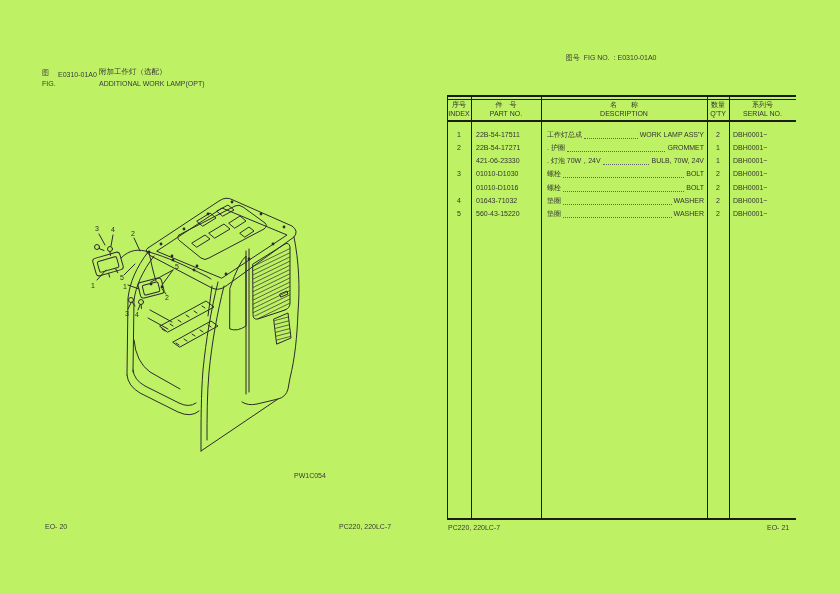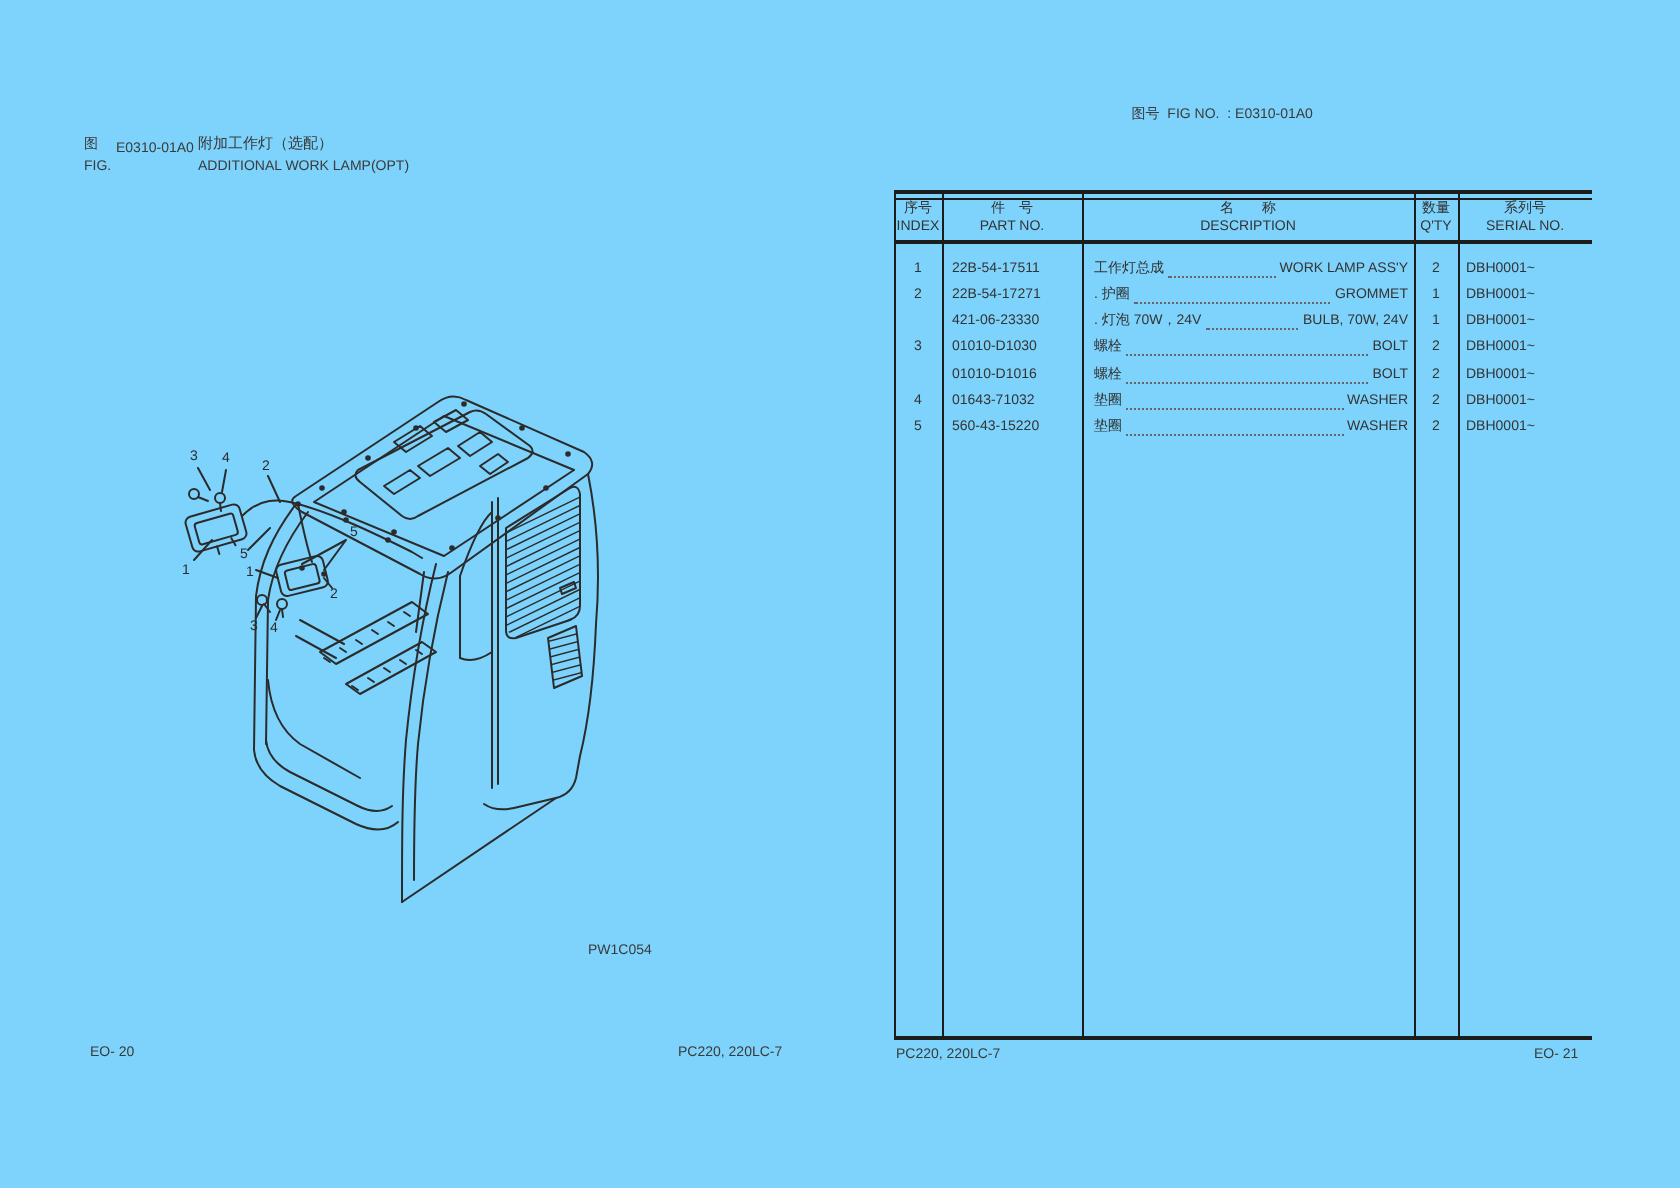--- a/index.html
+++ b/index.html
@@ -1,17 +1,17 @@
 <!DOCTYPE html>
 <html><head>
 <meta charset="utf-8">
 <style>
   html,body{margin:0;padding:0;background:#fff;}
   body{width:840px;height:594px;font-family:"Liberation Sans","DejaVu Sans",sans-serif;color:#3a3a3a;}
-  .page{position:relative;width:840px;height:594px;background:#7dd3fc;overflow:hidden;}
+  .page{position:relative;width:840px;height:594px;background:#bef264;overflow:hidden;}
   .abs{position:absolute;}
   .t7{font-size:7px;line-height:9px;white-space:pre;}
   .t75{font-size:7.5px;line-height:9px;white-space:pre;}
   
   .ptable{position:absolute;left:447px;top:95px;width:349px;height:425px;}
   .hl{position:absolute;left:0;width:349px;background:#1c1c1c;}
   .vl{position:absolute;top:0;width:1px;height:425px;background:#1c1c1c;}
   .hcell{position:absolute;font-size:7px;line-height:10px;text-align:center;white-space:pre;color:#333;}
   .trow{position:absolute;left:0;width:349px;height:12px;}
   .c{position:absolute;top:0;height:12px;line-height:12px;font-size:7px;white-space:pre;color:#333;}

